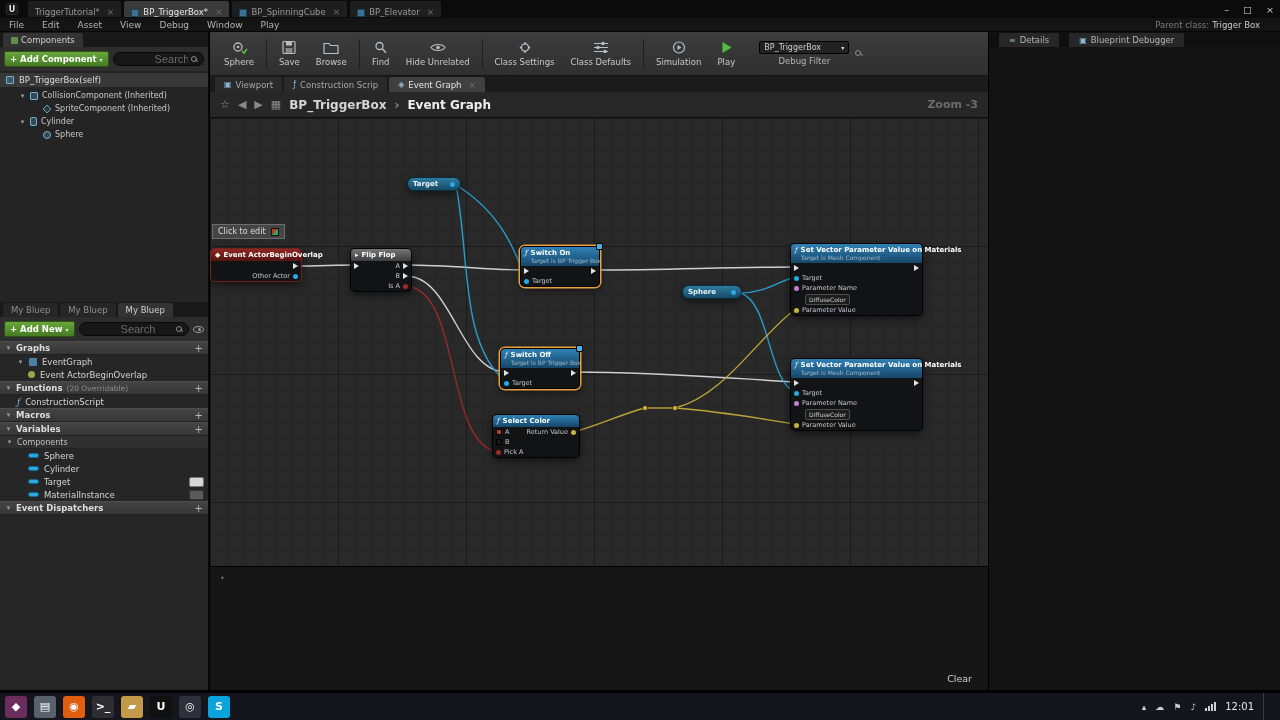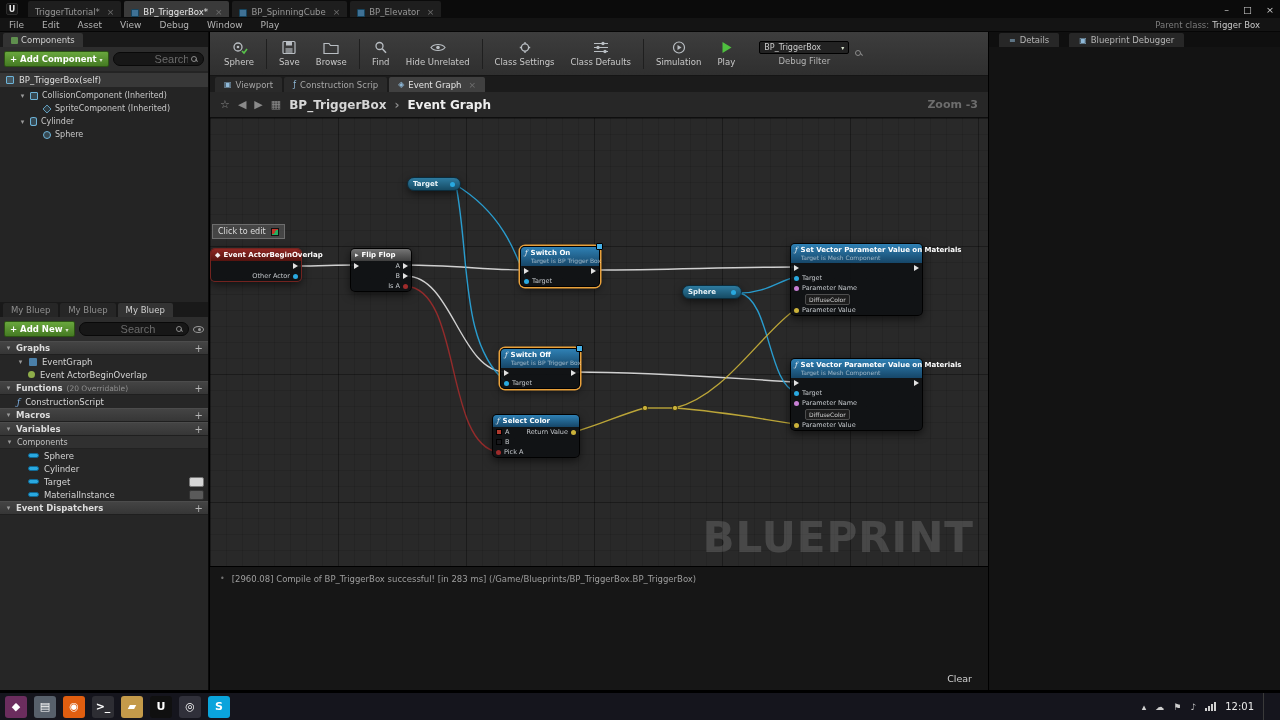--- a/index.html
+++ b/index.html
@@ -432,21 +432,20 @@
       <span class="bc-icon">◀</span>
       <span class="bc-icon">▶</span>
       <span class="bc-icon">▦</span>
       <span class="crumb">BP_TriggerBox</span>
       <span class="crumb-sep">›</span>
       <span class="crumb current">Event Graph</span>
       <span class="zoom">Zoom -3</span>
     </div>
 
     <div class="graph">
-      <div class="watermark">BLUEPRINT</div>
       <svg id="wires" width="778" height="448" viewBox="0 0 778 448">
           <path d="M86,148 C112,148 122,147 146,147" stroke="#e2e2e2" fill="none" stroke-width="1.4" opacity="0.9"></path>
           <path d="M196,147 C240,147 280,152 316,152" stroke="#e2e2e2" fill="none" stroke-width="1.4" opacity="0.9"></path>
           <path d="M196,158 C242,158 250,254 296,254" stroke="#e2e2e2" fill="none" stroke-width="1.4" opacity="0.9"></path>
           <path d="M196,168 C252,172 234,326 288,334" stroke="#9e2b2b" fill="none" stroke-width="1.4" opacity="0.9"></path>
           <path d="M246,67 C292,95 306,135 316,162" stroke="#29a9e0" fill="none" stroke-width="1.4" opacity="0.9"></path>
           <path d="M246,67 C260,140 250,226 296,264" stroke="#29a9e0" fill="none" stroke-width="1.4" opacity="0.9"></path>
           <path d="M384,152 C460,152 516,149 586,149" stroke="#e2e2e2" fill="none" stroke-width="1.4" opacity="0.9"></path>
           <path d="M364,254 C442,254 516,260 586,264" stroke="#e2e2e2" fill="none" stroke-width="1.4" opacity="0.9"></path>
           <path d="M530,175 C556,175 570,162 586,159" stroke="#29a9e0" fill="none" stroke-width="1.4" opacity="0.9"></path>
@@ -693,21 +692,20 @@
       <div class="gcomment">
         <span>Click to edit</span>
         <span class="comment-icon"></span>
       </div>
     </div>
 
     <div class="compiler">
       <div class="comp-body">
         <div class="log">
           <span class="log-bullet">•</span>
-          <span>[2960.08] Compile of BP_TriggerBox successful! [in 283 ms] (/Game/Blueprints/BP_TriggerBox.BP_TriggerBox)</span>
         </div>
         <span class="clear-btn">Clear</span>
       </div>
     </div>
   </div>
 
   <div class="right-col">
     <div class="rtabs">
       <div class="rtab">
         <span class="rtab-glyph">≡</span>

